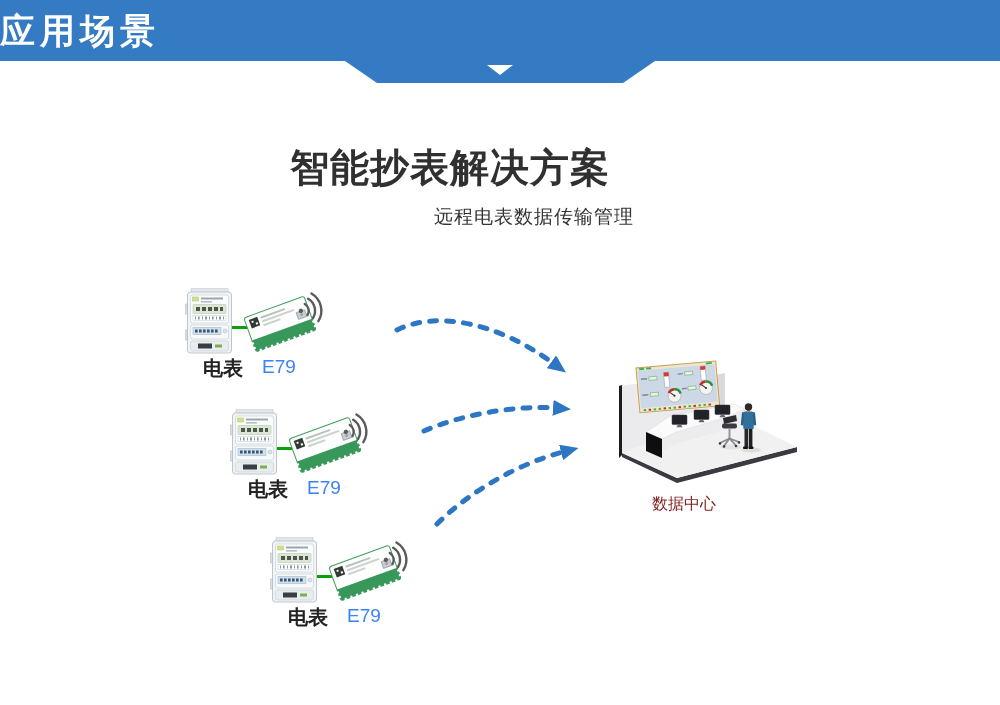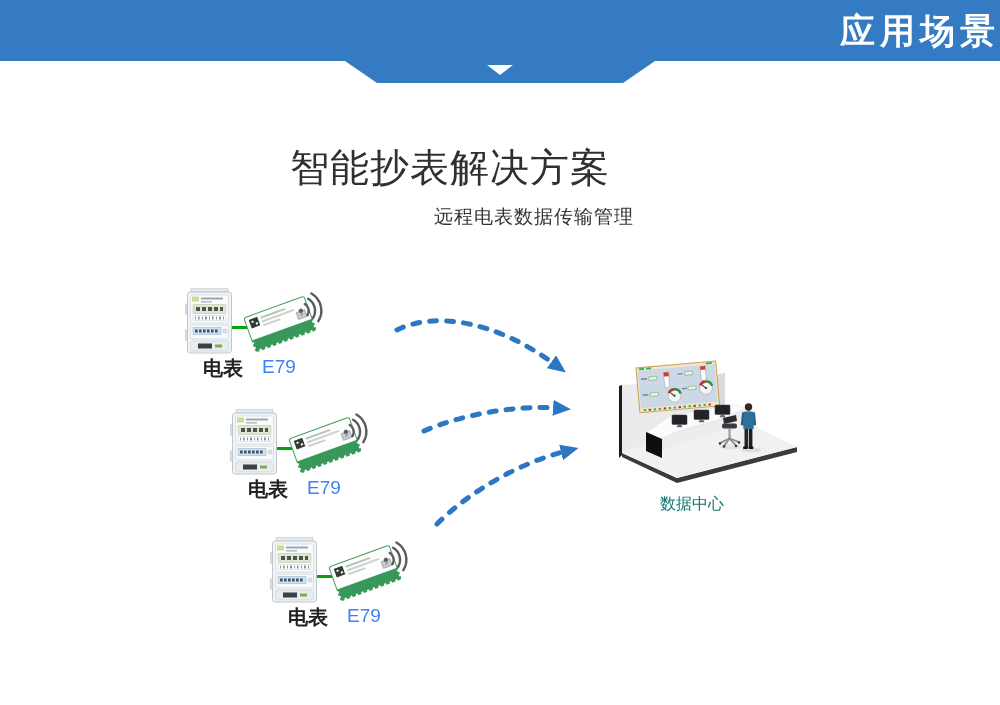--- a/index.html
+++ b/index.html
@@ -12,44 +12,44 @@
     --label-color:#222222;
   }
   html,body{margin:0;padding:0;}
   body{
     width:1000px;height:705px;position:relative;background:#ffffff;
     font-family:"Liberation Sans","DejaVu Sans",sans-serif;overflow:hidden;
   }
   .abs{position:absolute;}
   
   .banner-bar{left:0;top:0;width:1000px;height:61px;background:var(--banner-blue);}
-  .banner-title{left:0;top:0;width:1000px;height:61px;line-height:61px;text-align:right;
+  .banner-title{left:0;top:0;width:1000px;height:61px;line-height:61px;text-align:left;
     color:#ffffff;font-size:35px;font-weight:bold;letter-spacing:5px;}
   .banner-tail{left:340;top:61px;left:340px;}
   
   .sec-title{left:0;top:141px;width:900px;text-align:center;font-size:39px;
-    color:var(--title-color);letter-spacing:1px;font-weight:400;}
+    color:var(--title-color);letter-spacing:1px;font-weight:700;}
   .sec-subtitle{left:0;top:204px;width:1000px;text-align:center;font-size:19px;
     color:#333333;letter-spacing:1px;padding-left:34px;}
   
   .meter-group{position:absolute;width:220px;height:100px;}
   .g1{left:185px;top:288px;}
   .g2{left:230px;top:409px;}
   .g3{left:270px;top:537px;}
   .meter-svg{position:absolute;left:0;top:0;}
   .wire{position:absolute;left:47px;top:38px;width:23px;height:3px;background:var(--wire-green);}
   .module-svg{position:absolute;left:56px;top:7px;}
   .wifi-svg{position:absolute;left:108px;top:1px;}
   .meter-label{position:absolute;left:-8px;top:67px;width:66px;text-align:right;
     font-size:20px;font-weight:bold;color:var(--label-color);}
   .module-label{position:absolute;left:64px;top:68px;width:60px;text-align:center;
     font-size:19px;color:#3b82f6;}
   
   .dc-svg{left:612px;top:352px;}
-  .dc-label{left:604px;top:494px;width:120px;text-align:right;font-size:16px;color:#0f766e;}
+  .dc-label{left:652px;top:494px;width:120px;text-align:left;font-size:16px;color:#7f1d1d;}
   .arrows-svg{left:375px;top:295px;}
 </style>
 </head>
 <body>
 
 <div class="abs banner-bar"></div>
 <div class="abs banner-title">应用场景</div>
 <svg class="abs banner-tail" width="320" height="24" viewBox="0 0 320 24">
   <polygon points="5,0 315,0 283,22 37,22" fill="var(--banner-blue)"></polygon>
   <polygon points="147,4 173,4 160,14" fill="#ffffff"></polygon>

